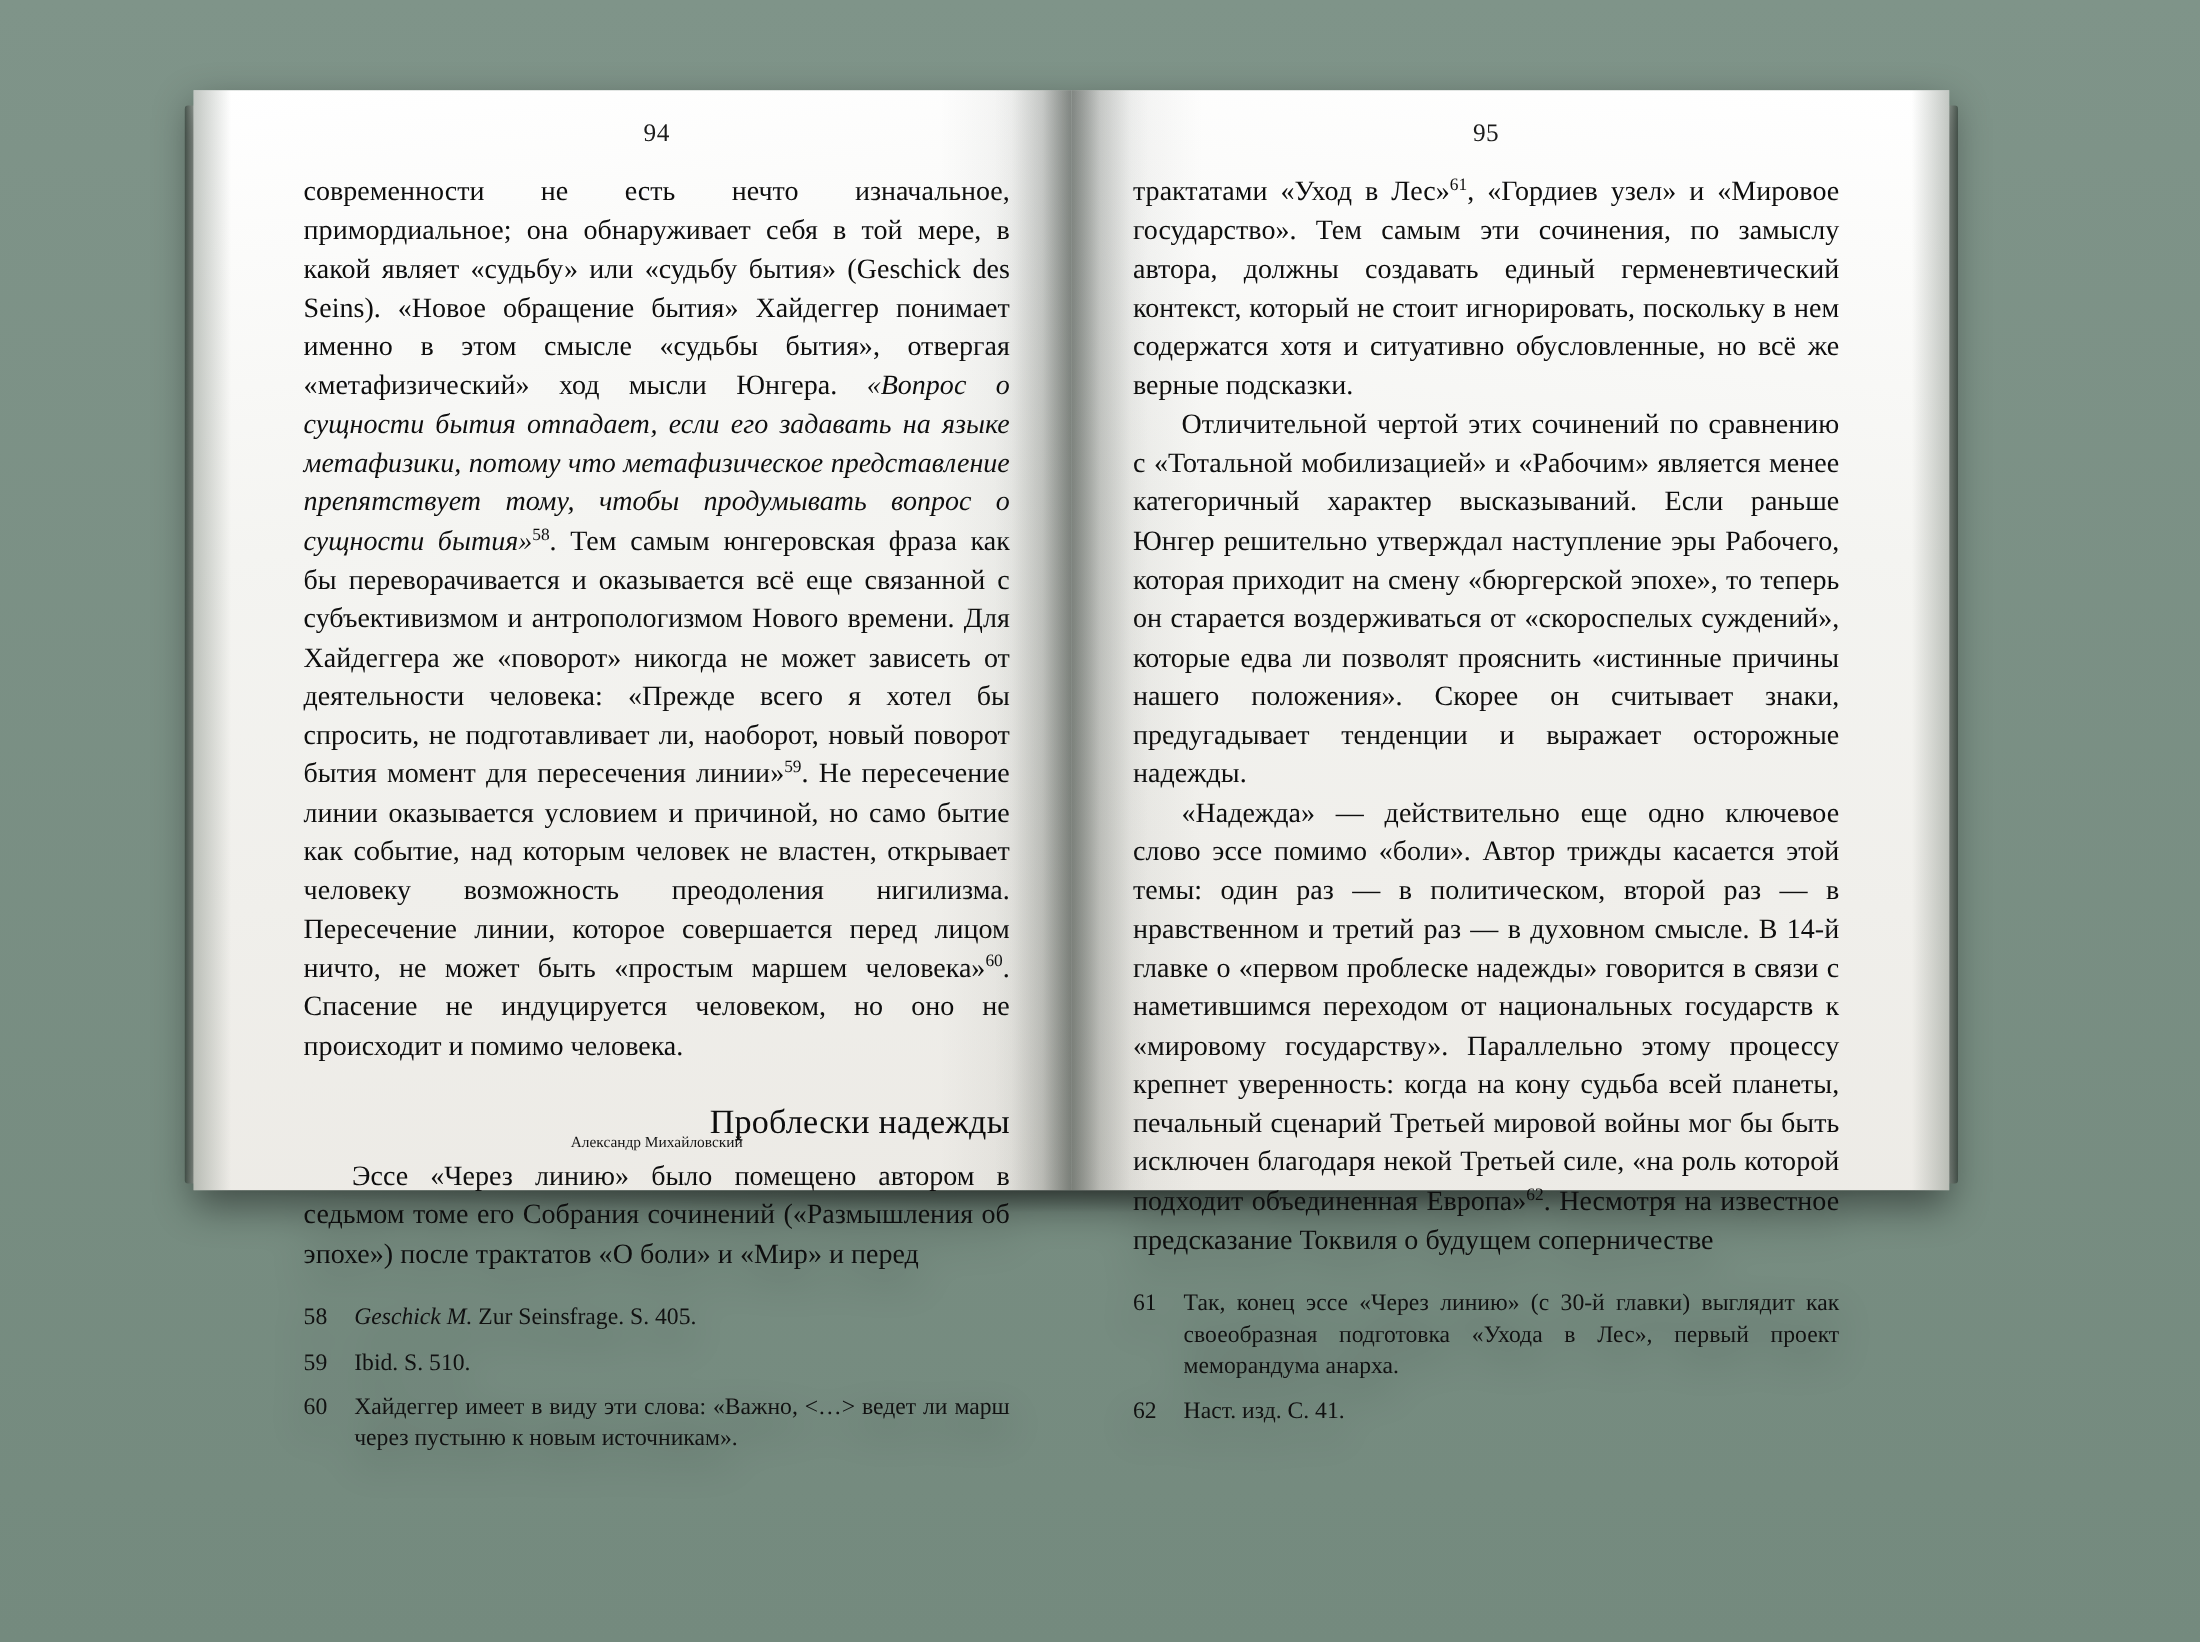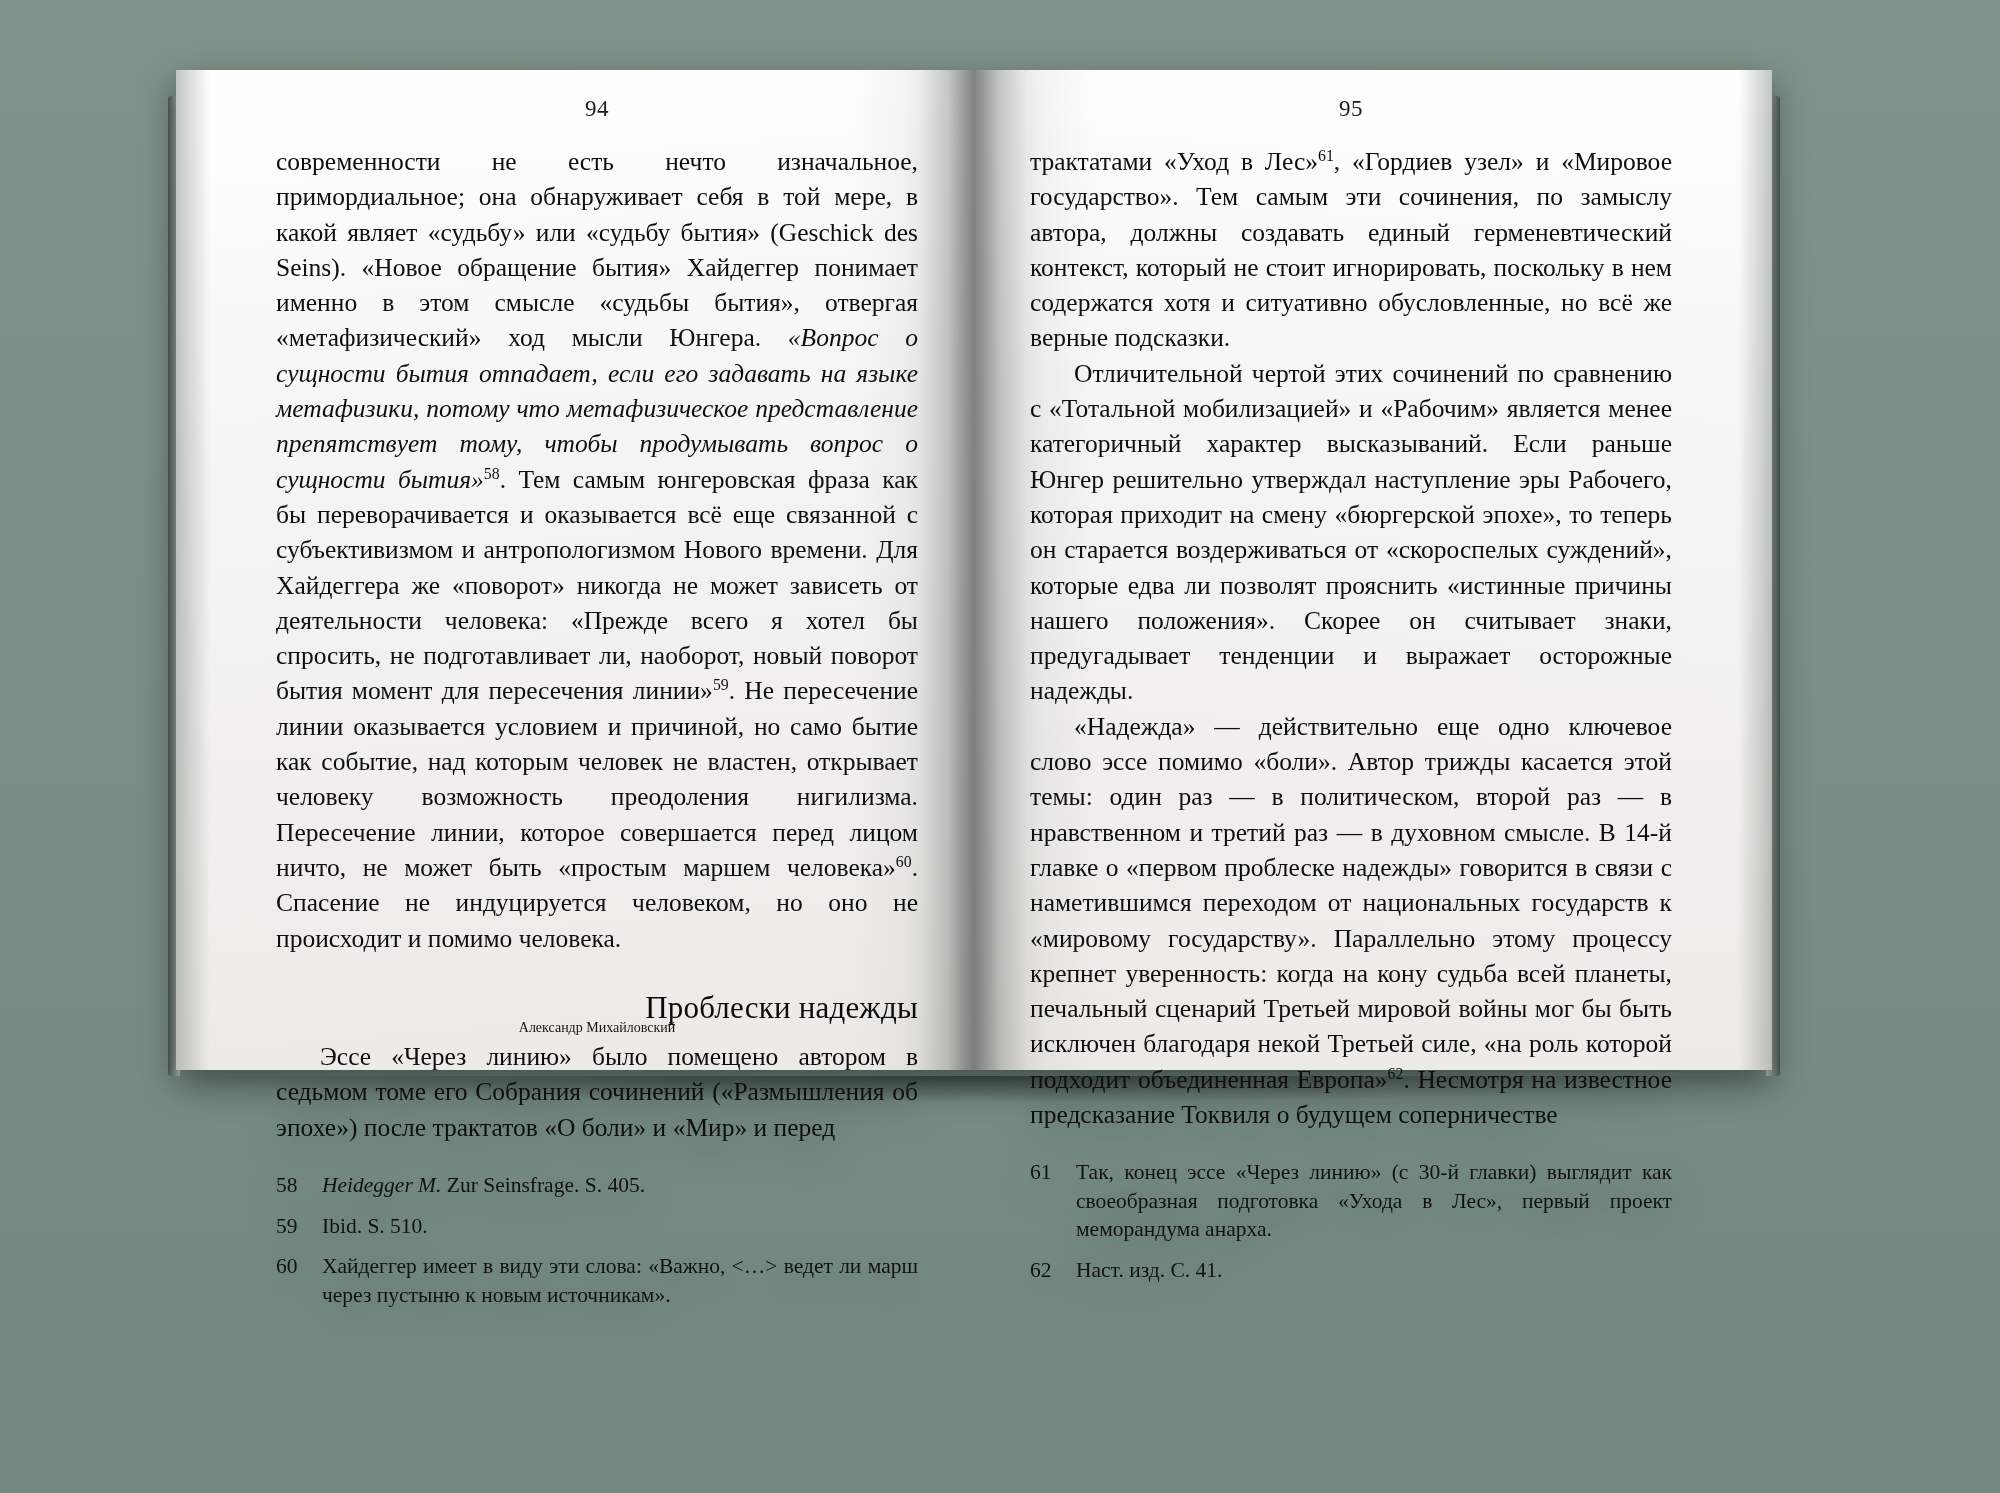--- a/index.html
+++ b/index.html
@@ -17,21 +17,21 @@
     position: absolute;
     left: 0;
     top: 0;
     width: 2000px;
     height: 1493px;
     background: linear-gradient(180deg, #7f9489 0%, #748a7e 100%);
   }
   .spread {
     position: absolute;
     left: 176px;
-    top: 70px;
+    top: 82px;
     width: 1596px;
     height: 1000px;
     display: flex;
     filter: drop-shadow(0 14px 18px rgba(0,0,0,0.45));
   }
   .page {
     position: relative;
     width: 798px;
     height: 1000px;
     background: #f2f2ef;
@@ -184,21 +184,21 @@
         <p><span>современности не есть нечто изначальное, примордиальное; она обнаруживает себя в той мере, в какой являет «судьбу» или «судьбу бытия» (Geschick des Seins). «Новое обращение бытия» Хайдеггер понимает именно в этом смысле «судьбы бытия», отвергая «метафизический» ход мысли Юнгера. </span><span class="it">«Вопрос о сущности бытия отпадает, если его задавать на языке метафизики, потому что метафизическое представление препятствует тому, чтобы продумывать вопрос о сущности бытия»</span><sup>58</sup><span>. Тем самым юнгеровская фраза как бы переворачивается и оказывается всё еще связанной с субъективизмом и антропологизмом Нового времени. Для Хайдеггера же «поворот» никогда не может зависеть от деятельности человека: «Прежде всего я хотел бы спросить, не подготавливает ли, наоборот, новый поворот бытия момент для пересечения линии»</span><sup>59</sup><span>. Не пересечение линии оказывается условием и причиной, но само бытие как событие, над которым человек не властен, открывает человеку возможность преодоления нигилизма. Пересечение линии, которое совершается перед лицом ничто, не может быть «простым маршем человека»</span><sup>60</sup><span>. Спасение не индуцируется человеком, но оно не происходит и помимо человека.</span></p>
 
         <h2 class="section-title">Проблески надежды</h2>
 
         <p class="indent">Эссе «Через линию» было помещено автором в седьмом томе его Собрания сочинений («Размышления об эпохе») после трактатов «О боли» и «Мир» и перед</p>
       </div>
 
       <div class="footnotes">
         <div class="fn">
           <span class="num">58</span>
-          <span class="txt"><span class="it">Heidegger M.</span><span> Zur Seinsfrage. S. 405.</span></span>
+          <span class="txt"><span class="it">Geschick M.</span><span> Zur Seinsfrage. S. 405.</span></span>
         </div>
         <div class="fn">
           <span class="num">59</span>
           <span class="txt">Ibid. S. 510.</span>
         </div>
         <div class="fn">
           <span class="num">60</span>
           <span class="txt">Хайдеггер имеет в виду эти слова: «Важно, &lt;…&gt; ведет ли марш через пустыню к новым источникам».</span>
         </div>
       </div>

